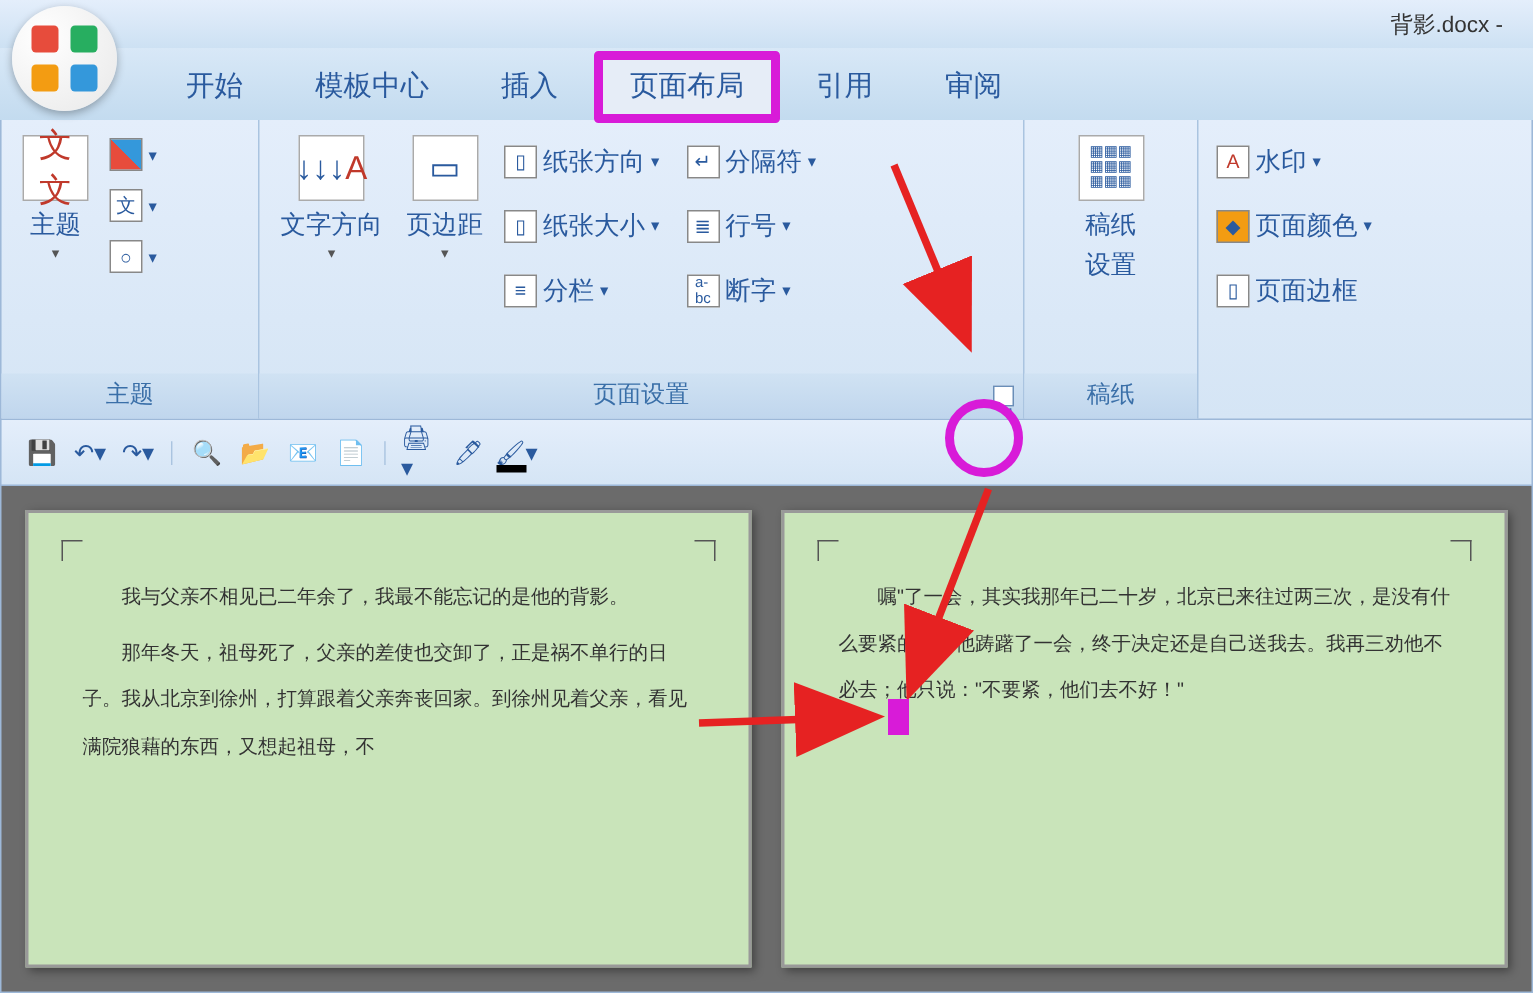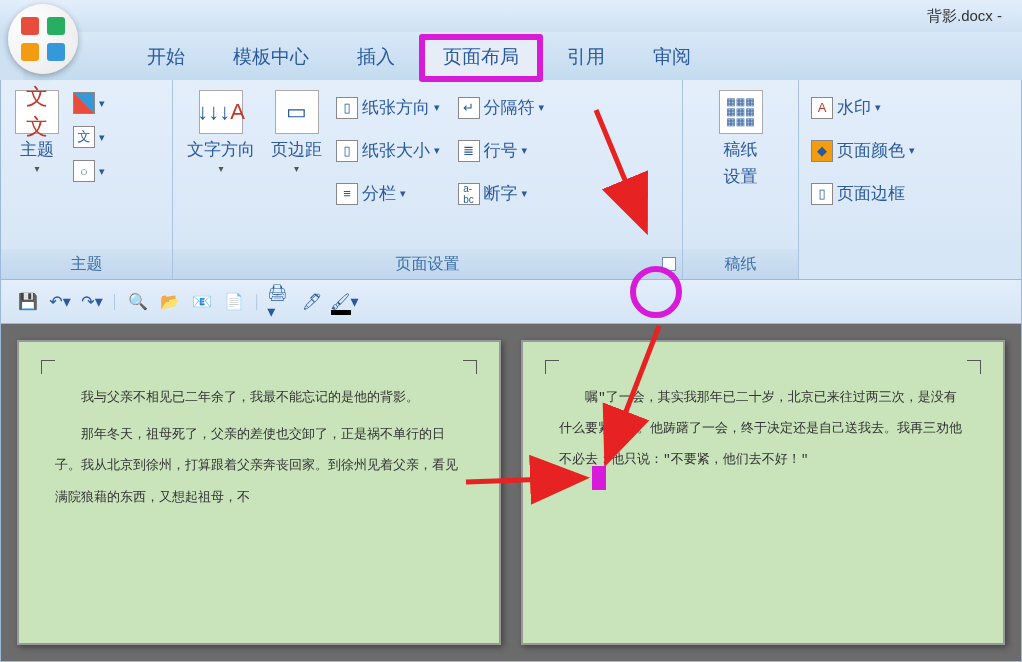--- a/index.html
+++ b/index.html
@@ -8,42 +8,42 @@
   .titlebar { height: 32px; background: linear-gradient(#e4eefb,#cde1f3); display:flex; align-items:center; justify-content:flex-end; padding-right:20px; font-size:15px; color:#333; position:relative;}
   
   .office-btn { position:absolute; left:8px; top:4px; width:70px; height:70px; border-radius:50%; background:radial-gradient(circle at 30% 30%,#fff,#e8e8e8); box-shadow:0 2px 6px rgba(0,0,0,0.3); z-index:20; display:flex; align-items:center; justify-content:center;}
   .office-logo { width:44px; height:44px; position:relative;}
   .office-logo div{position:absolute;width:18px;height:18px;border-radius:3px;}
   .ol-r{background:#e74c3c;top:0;left:0}
   .ol-g{background:#27ae60;top:0;right:0}
   .ol-y{background:#f39c12;bottom:0;left:0}
   .ol-b{background:#3498db;bottom:0;right:0}
   
-  .tabs { height:48px; background:linear-gradient(#d8e8f7,#c3dbef); display:flex; align-items:flex-end; padding-left:100px; font-size:19px; color:#2a5a9e;margin-left:23px;}
+  .tabs { height:48px; background:linear-gradient(#d8e8f7,#c3dbef); display:flex; align-items:flex-end; padding-left:100px; font-size:19px; color:#2a5a9e;}
   .tab { padding:8px 22px 10px; cursor:pointer; border:2px solid transparent; border-bottom:none;}
   .tab.highlight { border:6px solid #d81bd8; border-radius:3px; padding:4px 18px 6px; background:#e6edf7; margin-bottom:-2px;}
   
   .ribbon { background:linear-gradient(#e4eefb,#d5e5f5); border:1px solid #9db8d8; border-top:none; height:200px; display:flex;}
   .group { border-right:1px solid #aac4e0; height:100%; display:flex; flex-direction:column;}
   .group-body { flex:1; padding:6px 10px; display:flex; align-items:flex-start; gap:8px;}
   .group-label { height:30px; background:linear-gradient(#d0e2f3,#c0d6ed); text-align:center; font-size:16px; color:#3a6fa8; line-height:30px; position:relative;}
   .launcher { position:absolute; right:6px; top:8px; width:14px; height:14px; border:1px solid #6a8eb8; background:#fff;}
   
   .big-btn { display:flex; flex-direction:column; align-items:center; gap:4px; padding:4px; font-size:17px; color:#2a5a9e;}
   .icon-large { width:44px; height:44px; border:1px solid #aaa; background:#fff; display:flex; align-items:center; justify-content:center; font-size:22px;}
   .dd { font-size:10px; color:#555; margin-top:-2px;}
   
   .small-row { display:flex; align-items:center; gap:4px; font-size:17px; color:#2a5a9e; padding:4px 2px;}
   .small-ico { width:22px; height:22px; border:1px solid #888; background:#fff; display:flex; align-items:center; justify-content:center; font-size:13px;}
   
   .qat { height:44px; background:linear-gradient(#e4eefb,#d5e5f5); border:1px solid #9db8d8; border-top:none; display:flex; align-items:center; padding-left:14px; gap:6px;}
   .qat-ico { width:26px; height:26px; display:flex; align-items:center; justify-content:center; font-size:16px; color:#2a5a9e;}
   
   .doc-area { height:338px; background:#6b6b6b; padding:16px; display:flex; gap:20px; border:1px solid #9db8d8; border-top:none;}
-  .page { flex:1; background:#c9e4ba; border:2px solid #999; box-shadow:2px 2px 6px rgba(0,0,0,0.4); padding:40px 36px 10px; font-size:13px; color:#333; line-height:2.4; font-family:Liberation Mono, monospace; position:relative;}
+  .page { flex:1; background:#c9e4ba; border:2px solid #999; box-shadow:2px 2px 6px rgba(0,0,0,0.4); padding:40px 36px 10px; font-size:13px; color:#333; line-height:2.4; font-family:Liberation Sans, sans-serif; position:relative;}
   .page p { text-indent:2em; margin-bottom:6px;}
   .crop { position:absolute; width:14px; height:14px; border:1px solid #555;}
   .crop.tl{top:18px; left:22px; border-right:none; border-bottom:none;}
   .crop.tr{top:18px; right:22px; border-left:none; border-bottom:none;}
   
   
   .anno { position:absolute; pointer-events:none; z-index:30;}
   .circle { width:52px; height:52px; border:6px solid #d81bd8; border-radius:50%;}
   .cursor-box { width:14px; height:24px; background:#d81bd8;}
   svg.arrow { position:absolute; z-index:29; pointer-events:none;}

